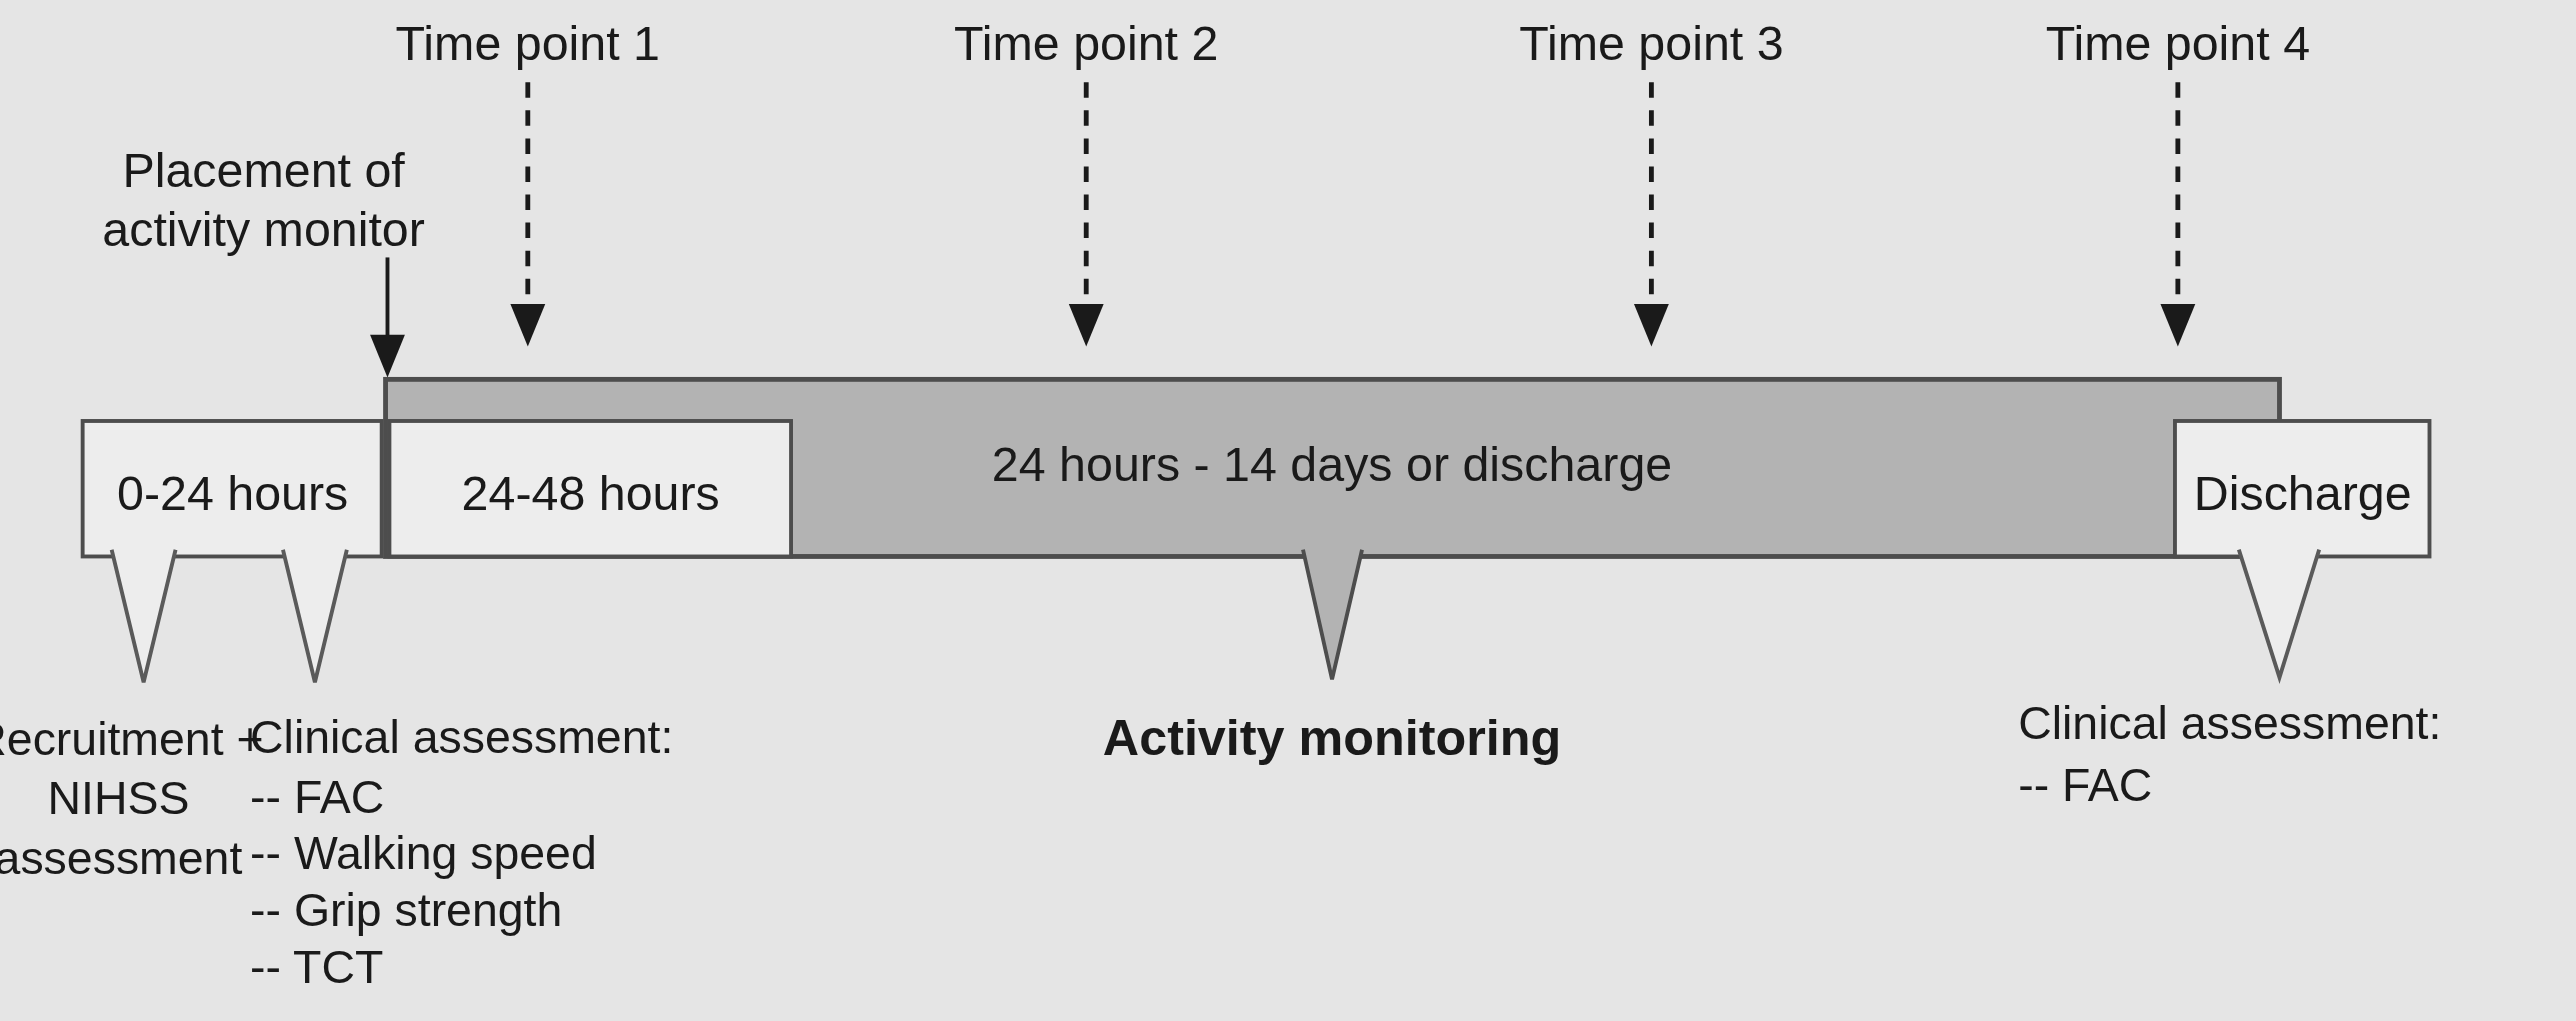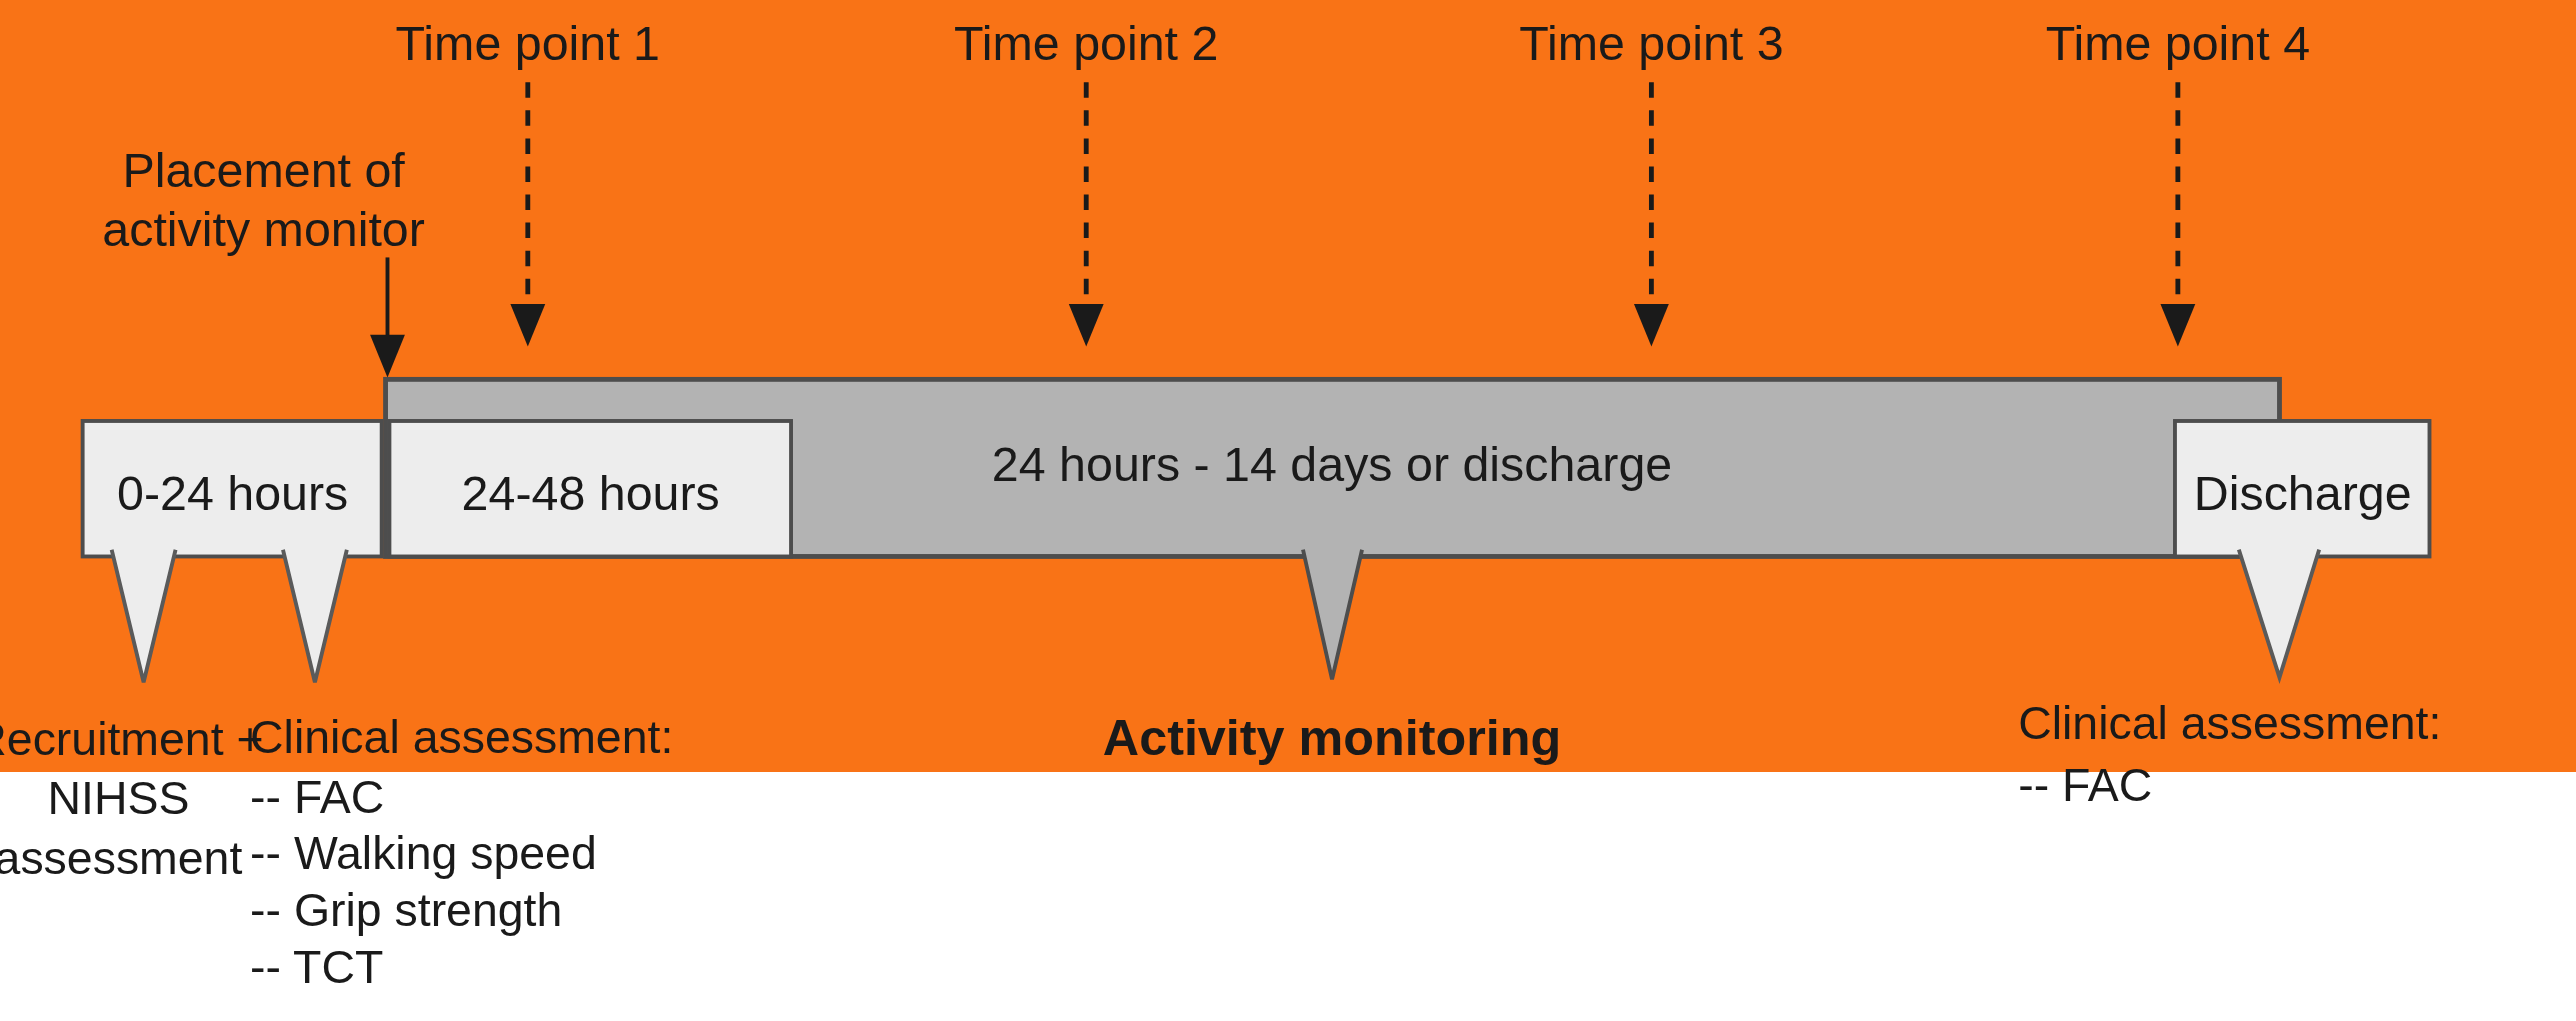--- a/index.html
+++ b/index.html
@@ -5,23 +5,23 @@
   html, body {
     margin: 0;
     padding: 0;
     background: #ffffff;
     width: 2576px;
     height: 1021px;
     overflow: hidden;
   }
   .figure-wrap {
     width: 2576px;
-    height: 772px;
+    height: 1021px;
     position: relative;
-    background: #f97316;
+    background: #e5e5e5;
   }
   svg {
     display: block;
     font-family: "Liberation Sans", "DejaVu Sans", sans-serif;
   }
   text {
     fill: #1a1a1a;
     font-family: "Liberation Sans", "DejaVu Sans", sans-serif;
   }
   .lbl { font-size: 50px; }

